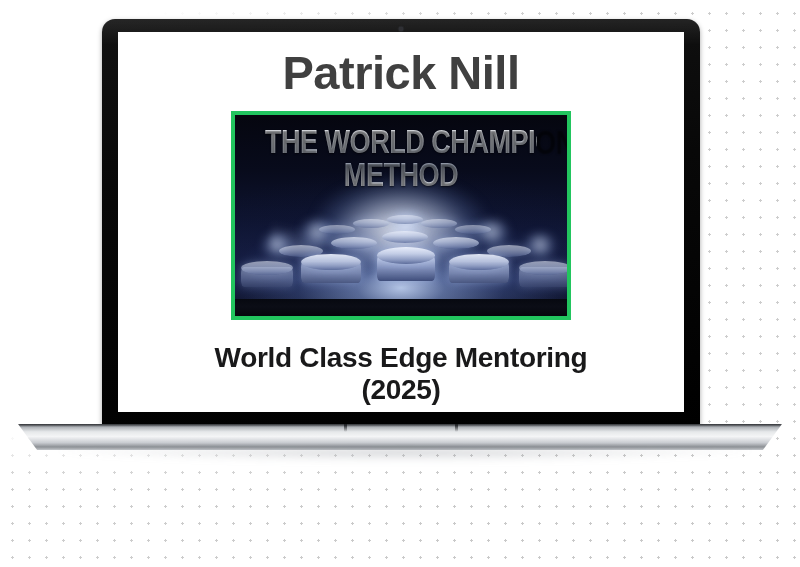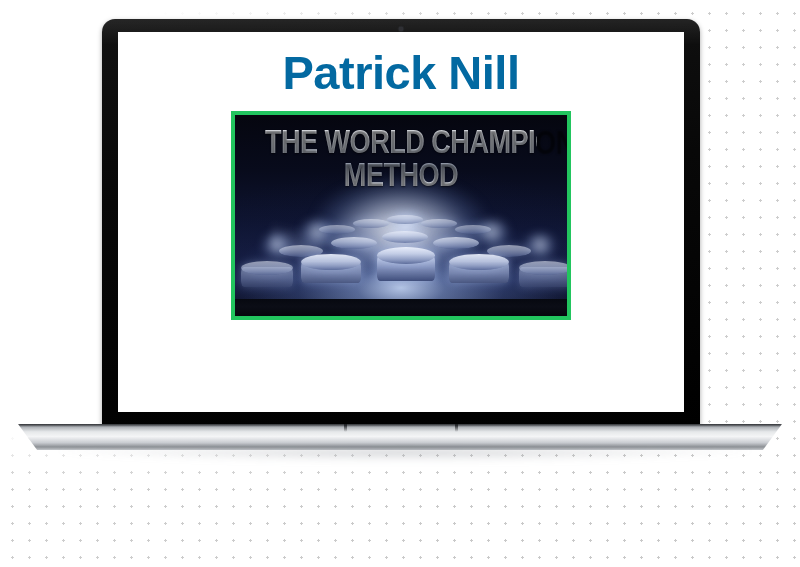--- a/index.html
+++ b/index.html
@@ -95,21 +95,21 @@
     flex-direction: column;
     align-items: center;
   }
 
   .author-name {
     margin-top: 16px;
     font-family: "Liberation Sans", sans-serif;
     font-size: 47px;
     font-weight: 700;
     letter-spacing: -0.5px;
-    color: #0369a1;
+    color: #404040;
     line-height: 1.05;
     text-align: center;
     white-space: nowrap;
   }
 
   
   .thumb {
     position: relative;
     margin-top: 14px;
     width: 340px;
@@ -337,20 +337,24 @@
 
           <div class="bar-top"></div>
           <div class="bar-bottom"></div>
 
           <div class="thumb-title">
             <span>THE WORLD CHAMPION</span>
             <span class="l2">METHOD</span>
           </div>
         </div>
 
+        <div class="course-title">
+          <span>World Class Edge Mentoring</span>
+          <span class="line2">(2025)</span>
+        </div>
 
       </div>
     </div>
 
     <div class="base">
       <div class="base-lip"></div>
       <div class="notch left"></div>
       <div class="notch right"></div>
     </div>
     <div class="base-shadow"></div>

